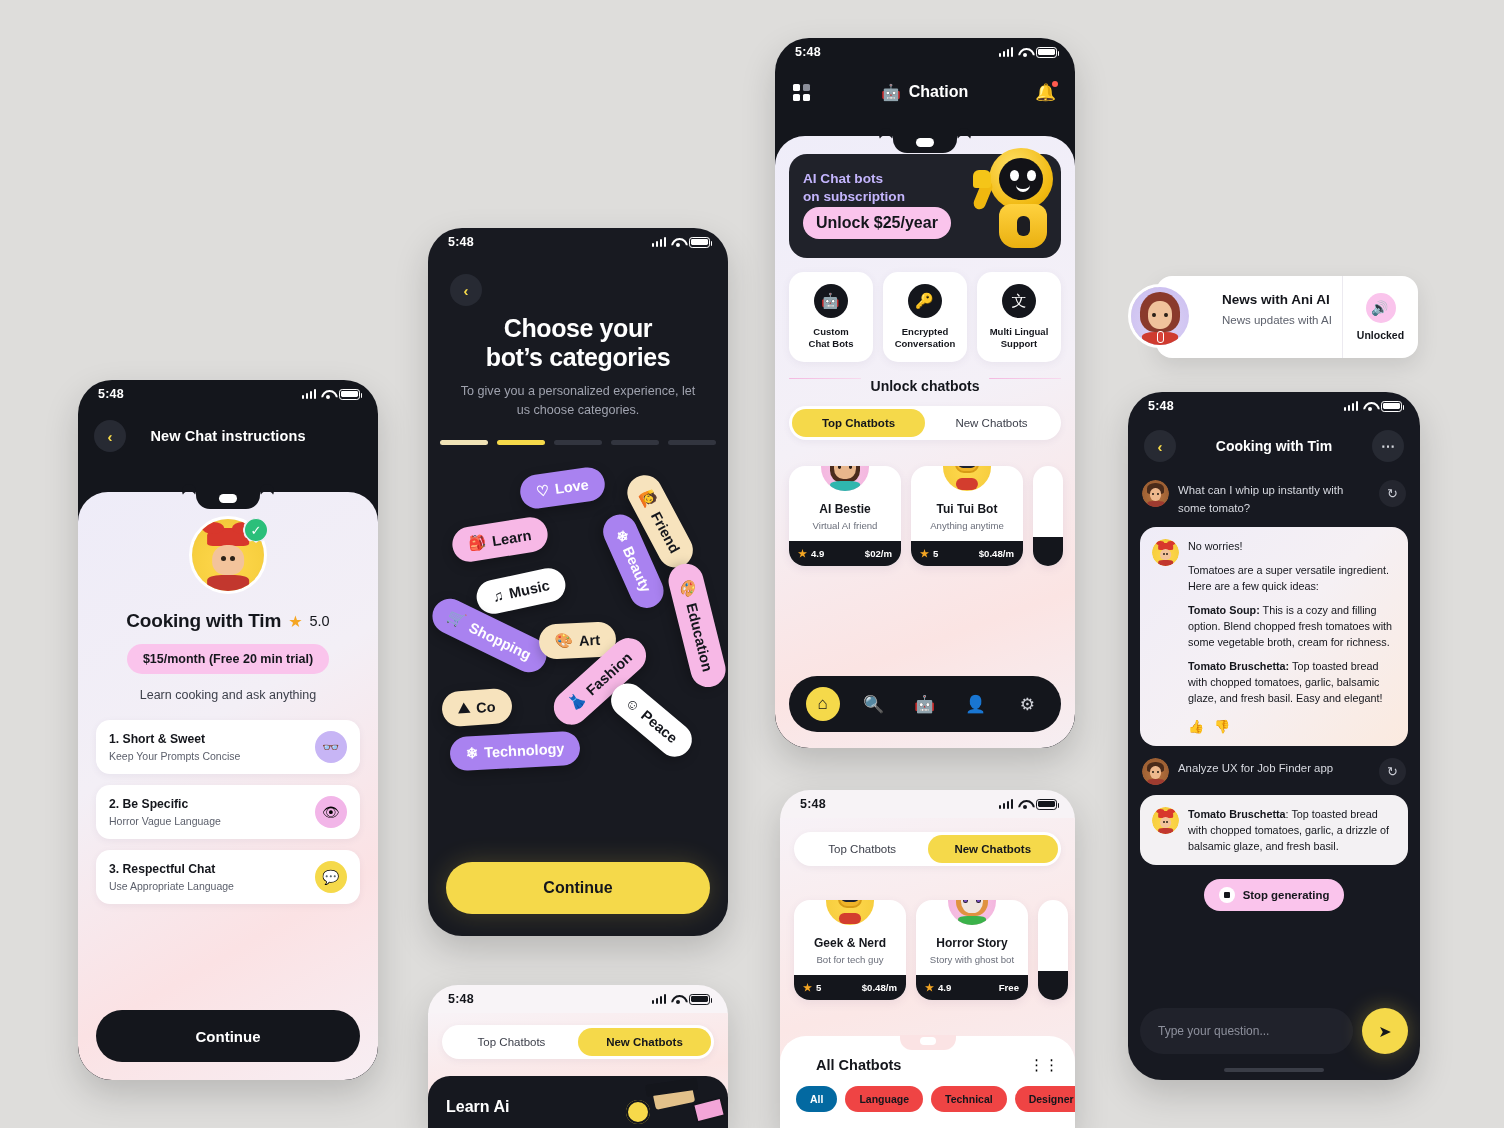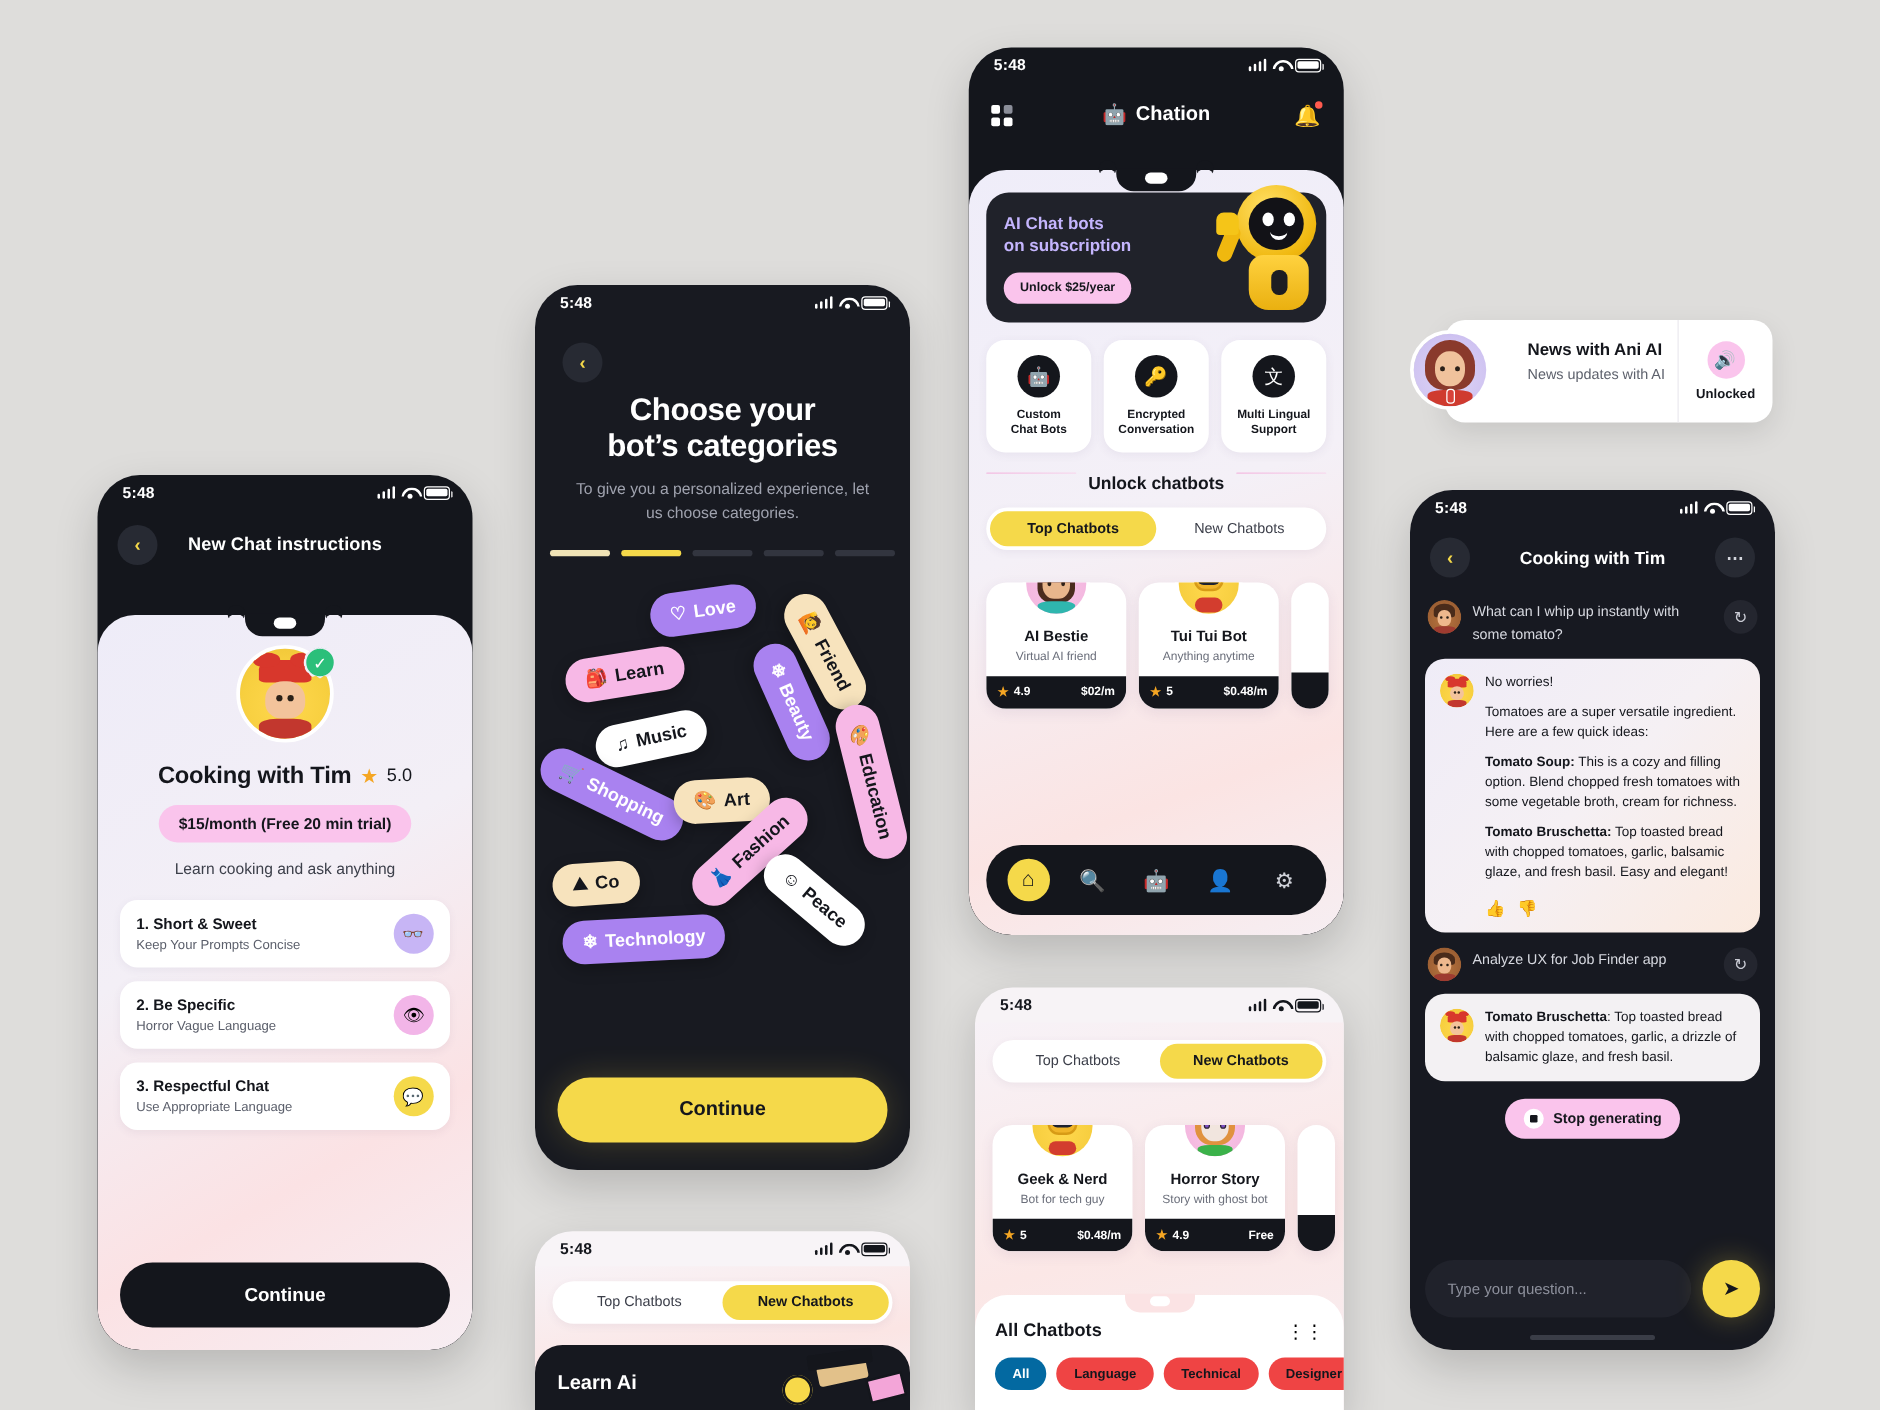--- a/index.html
+++ b/index.html
@@ -116,22 +116,22 @@
            pointer-events:none; }
   .bell { position:relative; color:#fff; font-size:17px; }
   .bell .dot { position:absolute; right:-1px; top:-1px; width:6px; height:6px;
                background:#ff5a4e; border-radius:50%; }
   .home-sheet { position:absolute; left:0; right:0; top: 98px; bottom:0;
        background: linear-gradient(160deg,#efedf9 0%,#f4f0f7 45%,#fbe4e3 78%,#f6eef2 100%);
        border-radius: 30px 30px 34px 34px; }
   .hero { margin: 18px 14px 0; background:#20222a; border-radius: 18px; height: 104px;
           position:relative; padding: 16px 14px; overflow: visible; }
   .hero h3 { color:#c4b5fd; font-size:13.6px; font-weight:bold; line-height:1.35; }
-  .hero .unlock { margin-top: 11px; display:inline-block; background:#fac4ec; color:#14161c;
-          font-size:10px; font-weight:bold; padding:7px 13px; border-radius: 16px; }
+  .hero .unlock { display:inline-block; background:#fac4ec; color:#14161c;
+          font-size:16px; font-weight:bold; padding:7px 13px; border-radius: 16px; }
   .feat-row { display:flex; gap:10px; margin: 14px 14px 0; }
   .feat { flex:1; background:#fff; border-radius: 15px; padding: 12px 6px 11px;
           text-align:center; box-shadow:0 2px 8px rgba(90,70,120,.07); }
   .feat .ic { width: 34px; height:34px; border-radius:50%; background:#14161c; color:#fff;
           display:flex; align-items:center;justify-content:center; margin: 0 auto 8px; font-size:15px;}
   .feat span { font-size:9.5px; font-weight:bold; color:#14161c; line-height:1.3; display:block;}
   .section-h { display:flex; align-items:flex-start; gap:10px; margin: 16px 14px 0; }
   .section-h .line { flex:1; height:1.6px; background: linear-gradient(90deg,#f3b9e0,#f7d9ee); border-radius:2px; }
   .section-h b { font-size:14px; color:#14161c; }
   .seg { display:flex; background:#fff; border-radius: 20px; margin: 12px 14px 0;
@@ -162,37 +162,37 @@
         border-radius: 30px 30px 0 0; }
   .p4-body { position:absolute; left:0;right:0;top:28px;bottom:0;
         background: linear-gradient(165deg,#f7f2f7 0%,#fbe7e6 55%,#f7eef2 100%); }
   .allsheet { position:absolute; left:0; right:0; bottom:0; height: 92px; background:#fff;
         border-radius: 26px 26px 0 0; }
   .allsheet .nt { position:absolute; top:-1px; left:50%; transform:translateX(-50%);
         width: 56px; height: 15px; background:#fbe3e4; border-radius: 0 0 12px 12px; }
   .allsheet .nt .d { position:absolute; top:2px; left:50%; transform:translateX(-50%);
         width:16px;height:8px;background:#fff;border-radius:5px;}
   .all-head { display:flex; align-items:center; justify-content:space-between; padding: 20px 16px 0; }
-  .all-head b { font-size:14.5px; color:#14161c; }
+  .all-head b { font-size:14.5px; color:#14161c;margin-left:20px; }
   .chips { display:flex; gap:8px; padding: 12px 0 0 16px; }
   .chip { background:#ef4444; color:#14161c; font-size:10.5px; font-weight:bold;
           padding: 7px 14px; border-radius: 14px; white-space:nowrap; }
   .chip.on { background:#0369a1; color:#fff; }
 
   
   #p5 { left: 428px; top: 985px; width: 300px; height: 143px; background:#f8f4f7;
         border-radius: 30px 30px 0 0; }
   .p5-body { position:absolute; left:0;right:0;top:28px;bottom:0;
         background: linear-gradient(170deg,#f8f3f7 0%,#fbe5e4 60%,#f8eff2 100%); }
   .learn-card { position:absolute; left:0; right:0; bottom:0; height: 52px; background:#16181f;
         border-radius: 22px 22px 0 0; overflow:hidden; }
   .learn-card b { color:#fff; font-size:16px; position:absolute; left:18px; bottom: 12px; }
 
   
-  #news { position:absolute; left: 1128px; top: 256px; width: 290px; height: 62px; }
+  #news { position:absolute; left: 1128px; top: 276px; width: 290px; height: 62px; }
   .news-body { position:absolute; left: 28px; top:0; right:0; height: 82px; background:#fff;
         border-radius: 16px; display:flex; align-items:stretch;
         box-shadow: 0 8px 22px rgba(0,0,0,.10); }
   .news-ava { position:absolute; left:0; top: 8px; width: 64px; height: 64px; border-radius:50%;
         border: 3px solid #fff; overflow: visible; z-index:2; }
   .news-txt { flex:1; padding: 16px 0 0 66px; }
   .news-txt b { font-size: 13.5px; color:#14161c; display:block; }
   .news-txt span { font-size: 11.5px; color:#5d616c; display:block; margin-top:7px; }
   .news-right { width: 76px; border-left: 1px solid #eceaf0; display:flex; flex-direction:column;
         align-items:center; justify-content:center; gap:6px; }

